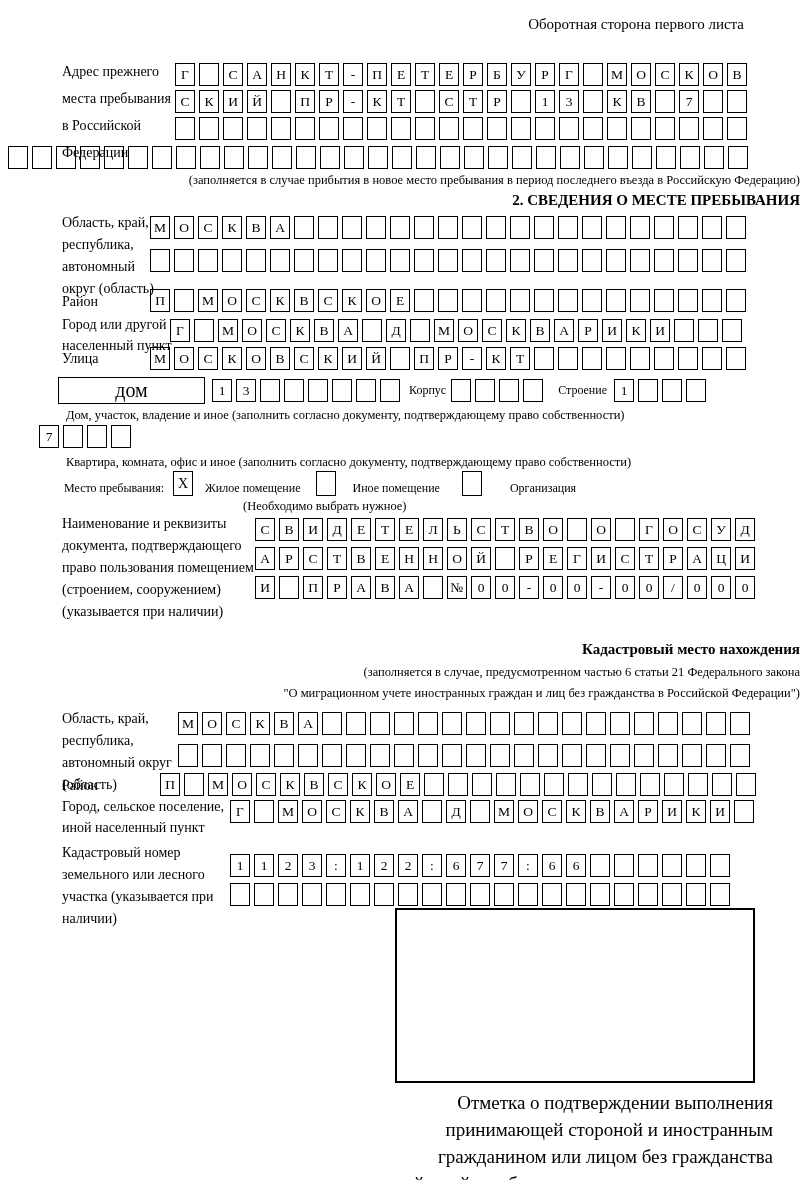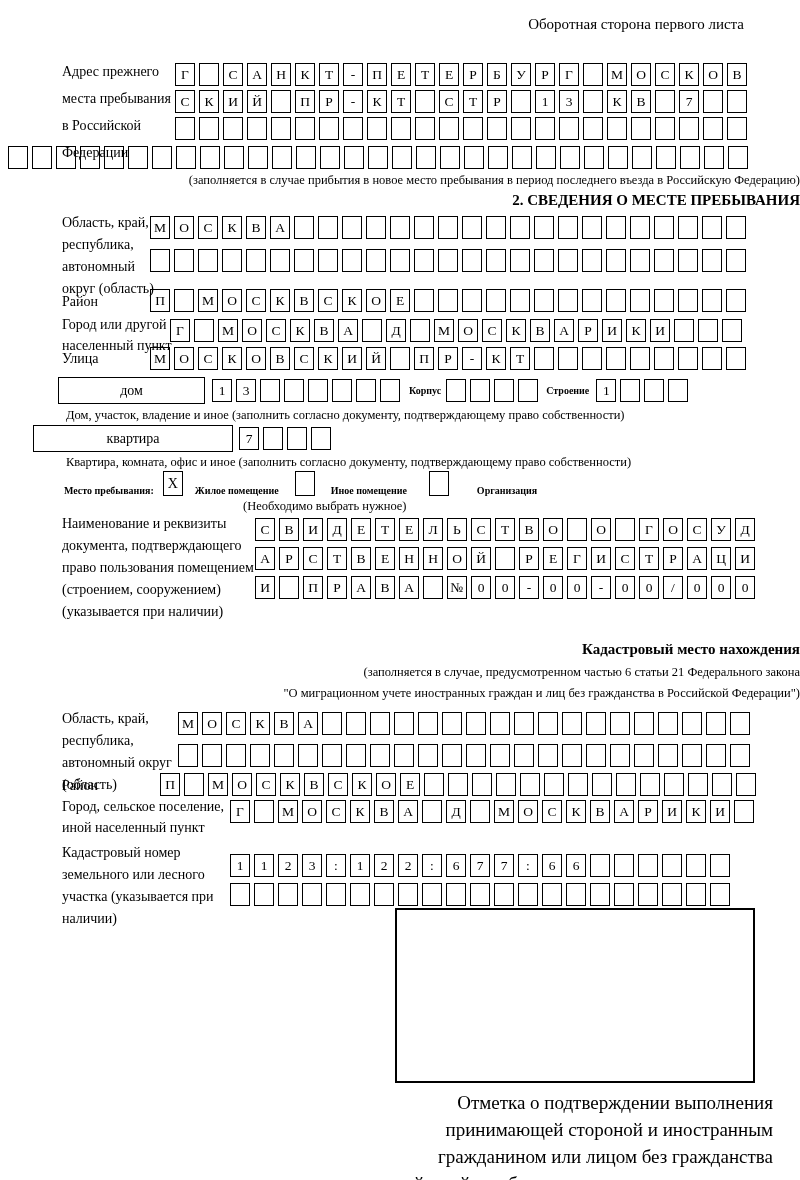--- a/index.html
+++ b/index.html
@@ -19,30 +19,30 @@
   .cells { display:flex; gap:4px; }
   .cell {
     width:20px; height:23px; flex:0 0 auto;
     border:1.6px solid #000;
     display:flex; align-items:center; justify-content:center;
     font-size:13.5px; font-family:"Liberation Serif","DejaVu Serif",serif;
   }
   .widebox {
     border:1.6px solid #000; height:27px;
     display:flex; align-items:center; justify-content:center;
-    font-size:14px; flex:0 0 auto;
+    font-size:20px; flex:0 0 auto;
   }
   .inline-row { display:flex; align-items:center; }
   .checkbox {
     width:20px; height:25px; border:1.6px solid #000; flex:0 0 auto;
     display:flex; align-items:center; justify-content:center; font-size:14px;
   }
   .stamp-box { border:2px solid #000; background:#fff; }
   .caption { font-size:19px; line-height:1.42; text-align:right; }
-  .rowlabel { font-size:10px; flex:0 0 auto;font-weight:bold; }
+  .rowlabel { font-size:12px; flex:0 0 auto; }
 </style>
 </head>
 <body>
 
 <div class="abs hdr" style="top:16px; right:56px;">Оборотная сторона первого листа</div>
 
 <div class="abs lbl-wide" style="left:62px; top:58px; width:112px;">Адрес прежнего места пребывания в Российской Федерации</div>
 
 <div class="abs cells" style="left:175px; top:63px;">
     <span class="cell">Г</span>
@@ -314,32 +314,31 @@
       <span class="cell"></span>
       <span class="cell"></span>
     </div>
   <div class="rowlabel" style="margin-left:9px;">Корпус</div>
   <div class="cells" style="margin-left:5px;">
       <span class="cell"></span>
       <span class="cell"></span>
       <span class="cell"></span>
       <span class="cell"></span>
     </div>
-  <div class="rowlabel" style="margin-left:8px;">Строение</div>
+  <div class="rowlabel" style="margin-left:15px;">Строение</div>
   <div class="cells" style="margin-left:7px;">
       <span class="cell">1</span>
       <span class="cell"></span>
       <span class="cell"></span>
       <span class="cell"></span>
     </div>
 </div>
 <div class="abs note" style="left:66px; top:408px;">Дом, участок, владение и иное (заполнить согласно документу, подтверждающему право собственности)</div>
 
 <div class="abs inline-row" style="left:33px; top:425px;">
-  <div class="widebox" style="width:200px;">квартира</div>
   <div class="cells" style="margin-left:6px;">
       <span class="cell">7</span>
       <span class="cell"></span>
       <span class="cell"></span>
       <span class="cell"></span>
     </div>
 </div>
 <div class="abs note" style="left:66px; top:455px;">Квартира, комната, офис и иное (заполнить согласно документу, подтверждающему право собственности)</div>
 
 <div class="abs inline-row" style="left:64px; top:471px;align-items:flex-end;">

